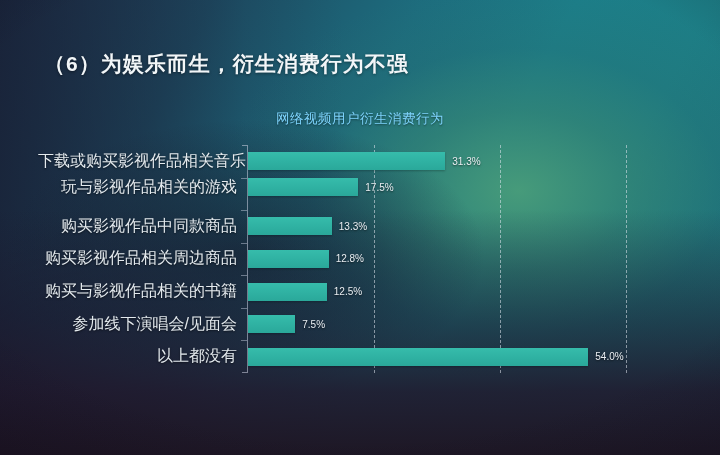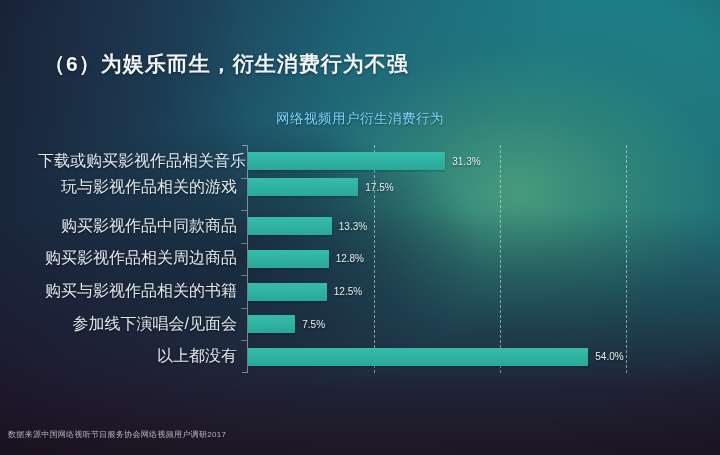--- a/index.html
+++ b/index.html
@@ -263,15 +263,14 @@
         <div class="row" style="top: 195.429px;">
           <div class="cat-label">以上都没有</div>
           <div class="bar-wrap">
             <div class="bar" style="width: 340.317px;"></div>
             <span class="bar-value">54.0%</span>
           </div>
         </div>
       </div>
   </div>
 
-  <div class="footer">数据来源中国网络视听节目服务协会网络视频用户调研2017</div>
 
 </div>
 
 </body></html>

